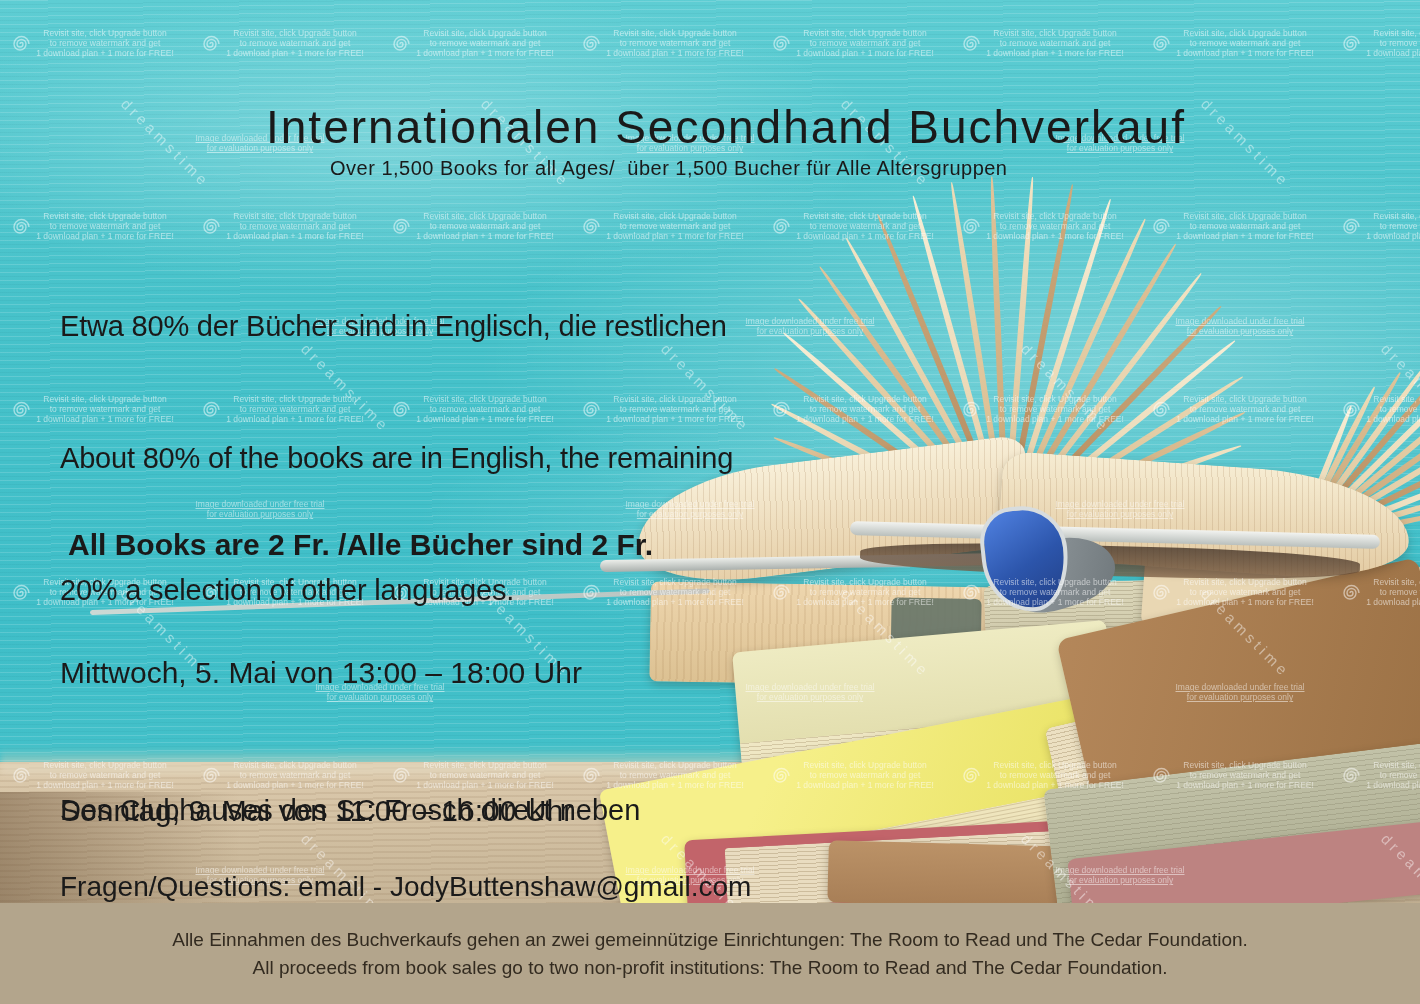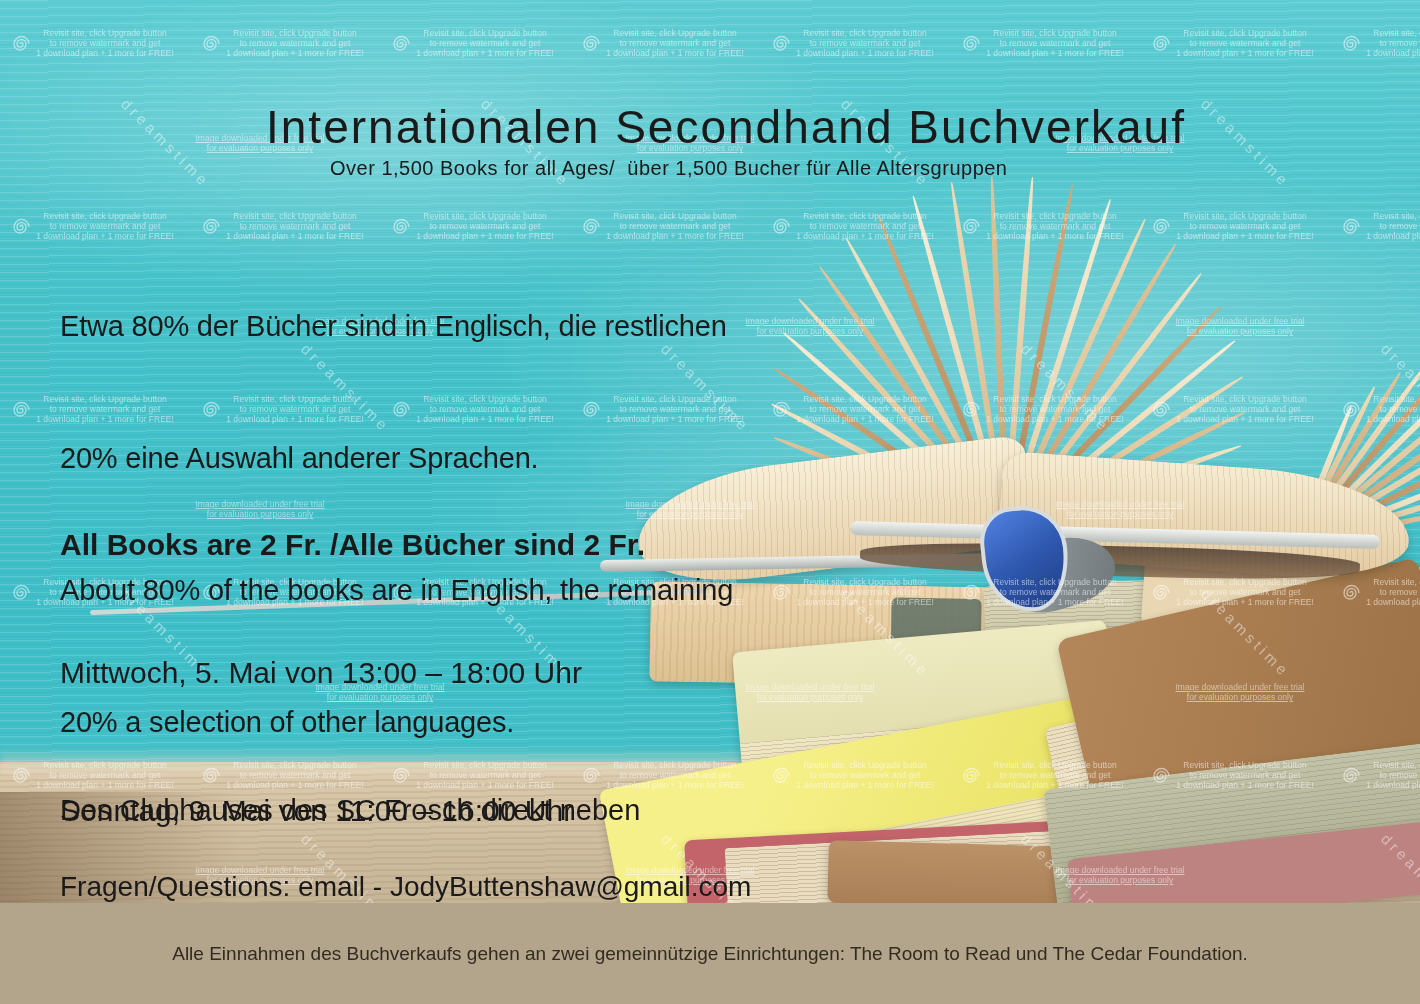--- a/index.html
+++ b/index.html
@@ -103,21 +103,21 @@
   .wm-brand{position:absolute;color:rgba(255,255,255,.45);font-size:15px;letter-spacing:4px;
     transform:rotate(45deg);transform-origin:left top;}
 
   
   .content{position:absolute;inset:0;z-index:3;pointer-events:none;}
   .content > div{position:absolute;white-space:pre;}
   .t1{left:52px;top:30px;font-size:59px;}
   .t2{left:266px;top:100px;font-size:46px;letter-spacing:2px;}
   .tagline{left:330px;top:157px;font-size:20px;letter-spacing:.5px;}
   .about{left:60px;top:216px;font-size:29px;line-height:44px;letter-spacing:-.2px;}
-  .price{left:60px;top:420px;font-size:30px;line-height:50px;font-weight:700;}
+  .price{left:68px;top:420px;font-size:30px;line-height:50px;font-weight:700;}
   .schedule{left:60px;top:558px;font-size:30px;line-height:46px;}
   .location{left:60px;top:710px;font-size:29px;line-height:40px;}
   .contact{left:60px;top:871px;font-size:28px;}
 
   
   .footer{position:absolute;left:0;top:903px;width:1420px;height:101px;z-index:4;
     background:#b3a58c;display:flex;flex-direction:column;justify-content:center;align-items:center;
     font-size:19px;line-height:28px;color:#332b20;}
 </style>
 </head>
@@ -597,21 +597,20 @@
       <div class="wm-brand" style="left: 1030px; top: 830px;">dreamstime</div>
       <div class="wm-brand" style="left: 1390px; top: 830px;">dreamstime</div>
     </div>
 
   <div class="content">
     <div class="t2">Internationalen Secondhand Buchverkauf</div>
     <div class="tagline">Over 1,500 Books for all Ages/  über 1,500 Bucher für Alle Altersgruppen</div>
 
     <div class="about">
       <div>Etwa 80% der Bücher sind in Englisch, die restlichen</div>
-      <div>20% eine Auswahl anderer Sprachen.</div>
       <div>About 80% of the books are in English, the remaining</div>
       <div>20% a selection of other languages.</div>
     </div>
 
     <div class="price">
       <div>All Books are 2 Fr. /Alle Bücher sind 2 Fr.</div>
     </div>
 
     <div class="schedule">
       <div>Mittwoch, 5. Mai von 13:00 – 18:00 Uhr</div>
@@ -622,15 +621,16 @@
       <div>Des Clubhauses des SC Frosch direkt neben</div>
       <div>Minigolfanlage im Birkenwäldli, Unteraegeri</div>
       
     </div>
 
     <div class="contact">Fragen/Questions: email - JodyButtenshaw@gmail.com</div>
   </div>
 
   <div class="footer">
     <div>Alle Einnahmen des Buchverkaufs gehen an zwei gemeinnützige Einrichtungen: The Room to Read und The Cedar Foundation.</div>
+    <div>All proceeds from book sales go to two non-profit institutions: The Room to Read and The Cedar Foundation.</div>
   </div>
 
 </div>
 
 </body></html>

